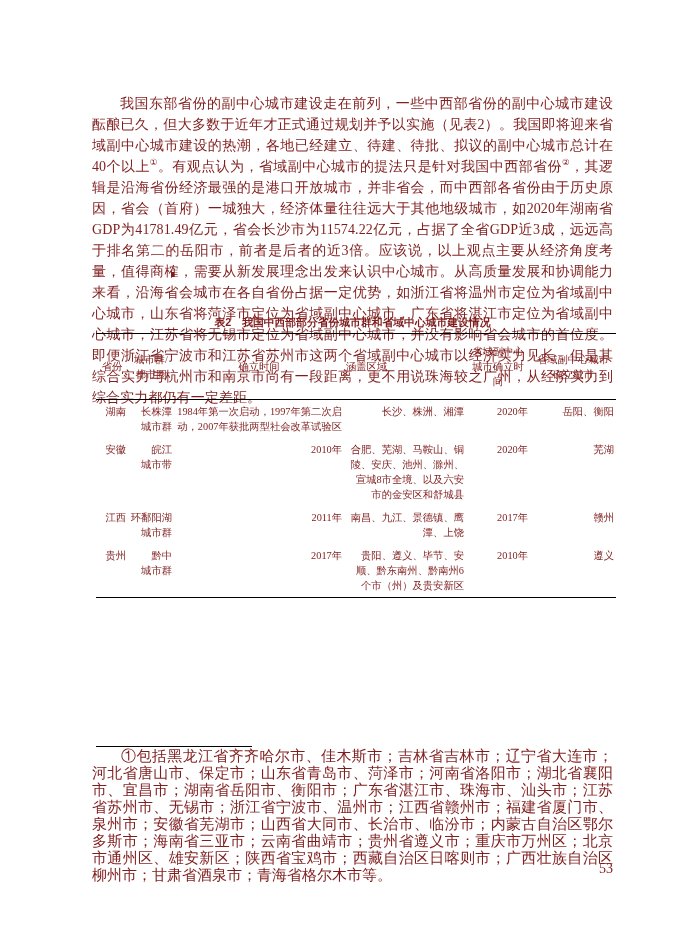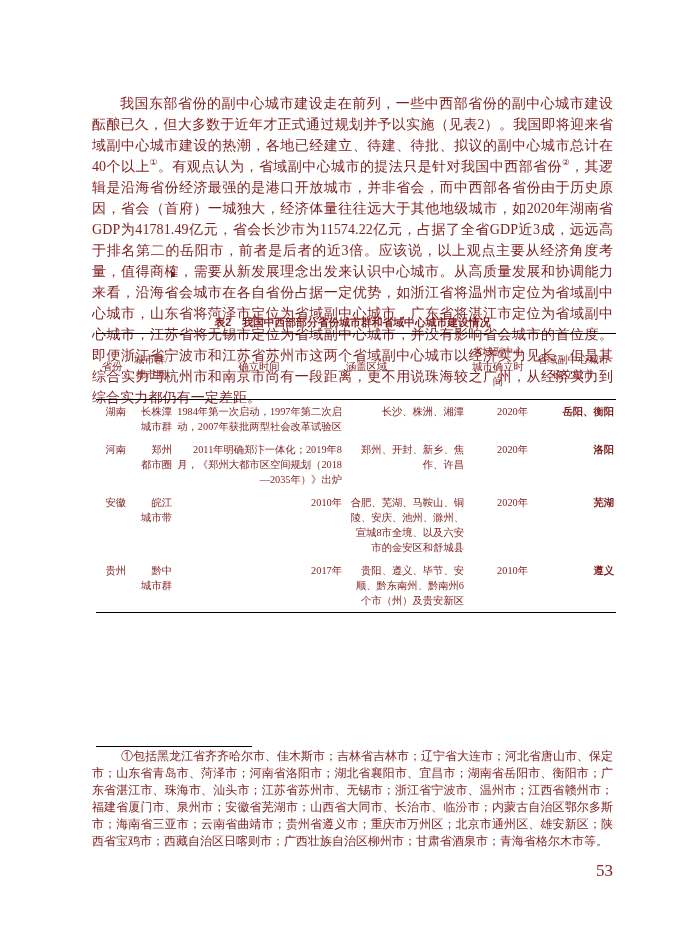--- a/index.html
+++ b/index.html
@@ -66,50 +66,50 @@
     padding: 10px 2px;
   }
   .data-table td {
     vertical-align: top;
     padding: 4px 2px;
     text-align: right;
   }
   .col-province, .col-cluster, .col-subtime, .col-subcity { text-align: center; }
   .col-establish { text-align: left; padding-left: 3px; padding-right: 5px; margin-left: 44px; }
   .col-region    { text-align: left; padding-left: 4px; padding-right: 5px; }
-  .col-subcity   { padding-left: 8px; padding-right: 8px; font-weight: bold; }
+  .col-subcity   { padding-left: 8px; padding-right: 8px; }
   td.col-cluster, td.col-subcity { white-space: pre-line; }
 
   
   .footnote-sep {
     position: absolute;
     left: 96px;
     top: 746px;
     width: 156px;
     border-top: 1px solid #000;
   }
   .footnotes {
     position: absolute;
     left: 92px;
     top: 748px;
     width: 521px;
-    font-size: 12px;
+    font-size: 15px;
     line-height: 17px;
     text-align: justify;
   }
   .footnotes p { margin: 0; text-indent: 29px; word-break: break-all; }
 
   
   .page-number {
     position: absolute;
     left: 92px;
     top: 861px;
     width: 521px;
     text-align: right;
-    font-size: 17px;
+    font-size: 14px;
   }
 </style>
 </head>
 <body>
 
 <div class="page">
 
   <p class="body-text">我国东部省份的副中心城市建设走在前列，一些中西部省份的副中心城市建设酝酿已久，但大多数于近年才正式通过规划并予以实施（见表2）。我国即将迎来省域副中心城市建设的热潮，各地已经建立、待建、待批、拟议的副中心城市总计在40个以上<sup>①</sup>。有观点认为，省域副中心城市的提法只是针对我国中西部省份<sup>②</sup>，其逻辑是沿海省份经济最强的是港口开放城市，并非省会，而中西部各省份由于历史原因，省会（首府）一城独大，经济体量往往远大于其他地级城市，如2020年湖南省GDP为41781.49亿元，省会长沙市为11574.22亿元，占据了全省GDP近3成，远远高于排名第二的岳阳市，前者是后者的近3倍。应该说，以上观点主要从经济角度考量，值得商榷，需要从新发展理念出发来认识中心城市。从高质量发展和协调能力来看，沿海省会城市在各自省份占据一定优势，如浙江省将温州市定位为省域副中心城市，山东省将菏泽市定位为省域副中心城市，广东省将湛江市定位为省域副中心城市，江苏省将无锡市定位为省域副中心城市，并没有影响省会城市的首位度。即便浙江省宁波市和江苏省苏州市这两个省域副中心城市以经济实力见长，但是其综合实力与杭州市和南京市尚有一段距离，更不用说珠海较之广州，从经济实力到综合实力都仍有一定差距。</p>
 
   <div class="table-title">表2　我国中西部部分省份城市群和省域中心城市建设情况</div>
@@ -137,36 +137,36 @@
         <tr>
           <td class="col-province">湖南</td>
           <td class="col-cluster">长株潭
 城市群</td>
           <td class="col-establish">1984年第一次启动，1997年第二次启动，2007年获批两型社会改革试验区</td>
           <td class="col-region">长沙、株洲、湘潭</td>
           <td class="col-subtime">2020年</td>
           <td class="col-subcity">岳阳、衡阳</td>
         </tr>
         <tr>
-          <td class="col-province">河南</td>
-          <td class="col-cluster">郑州
-都市圈</td>
-          <td class="col-establish">2011年明确郑汴一体化；2019年8月，《郑州大都市区空间规划（2018—2035年）》出炉</td>
-          <td class="col-region">郑州、开封、新乡、焦作、许昌</td>
-          <td class="col-subtime">2020年</td>
-          <td class="col-subcity">洛阳</td>
-        </tr>
-        <tr>
           <td class="col-province">安徽</td>
           <td class="col-cluster">皖江
 城市带</td>
           <td class="col-establish">2010年</td>
           <td class="col-region">合肥、芜湖、马鞍山、铜陵、安庆、池州、滁州、宣城8市全境、以及六安市的金安区和舒城县</td>
           <td class="col-subtime">2020年</td>
           <td class="col-subcity">芜湖</td>
+        </tr>
+        <tr>
+          <td class="col-province">江西</td>
+          <td class="col-cluster">环鄱阳湖
+城市群</td>
+          <td class="col-establish">2011年</td>
+          <td class="col-region">南昌、九江、景德镇、鹰潭、上饶</td>
+          <td class="col-subtime">2017年</td>
+          <td class="col-subcity">赣州</td>
         </tr>
         <tr>
           <td class="col-province">贵州</td>
           <td class="col-cluster">黔中
 城市群</td>
           <td class="col-establish">2017年</td>
           <td class="col-region">贵阳、遵义、毕节、安顺、黔东南州、黔南州6个市（州）及贵安新区</td>
           <td class="col-subtime">2010年</td>
           <td class="col-subcity">遵义</td>
         </tr>

